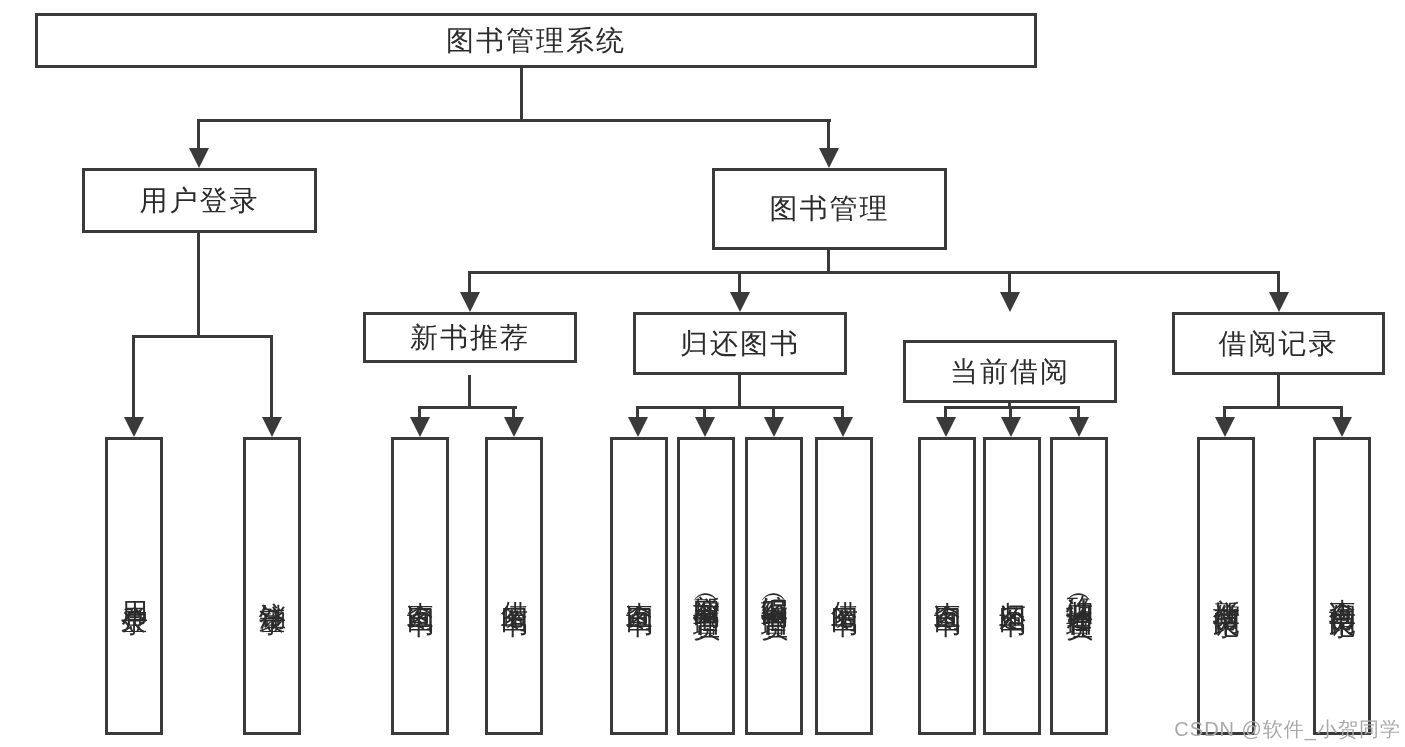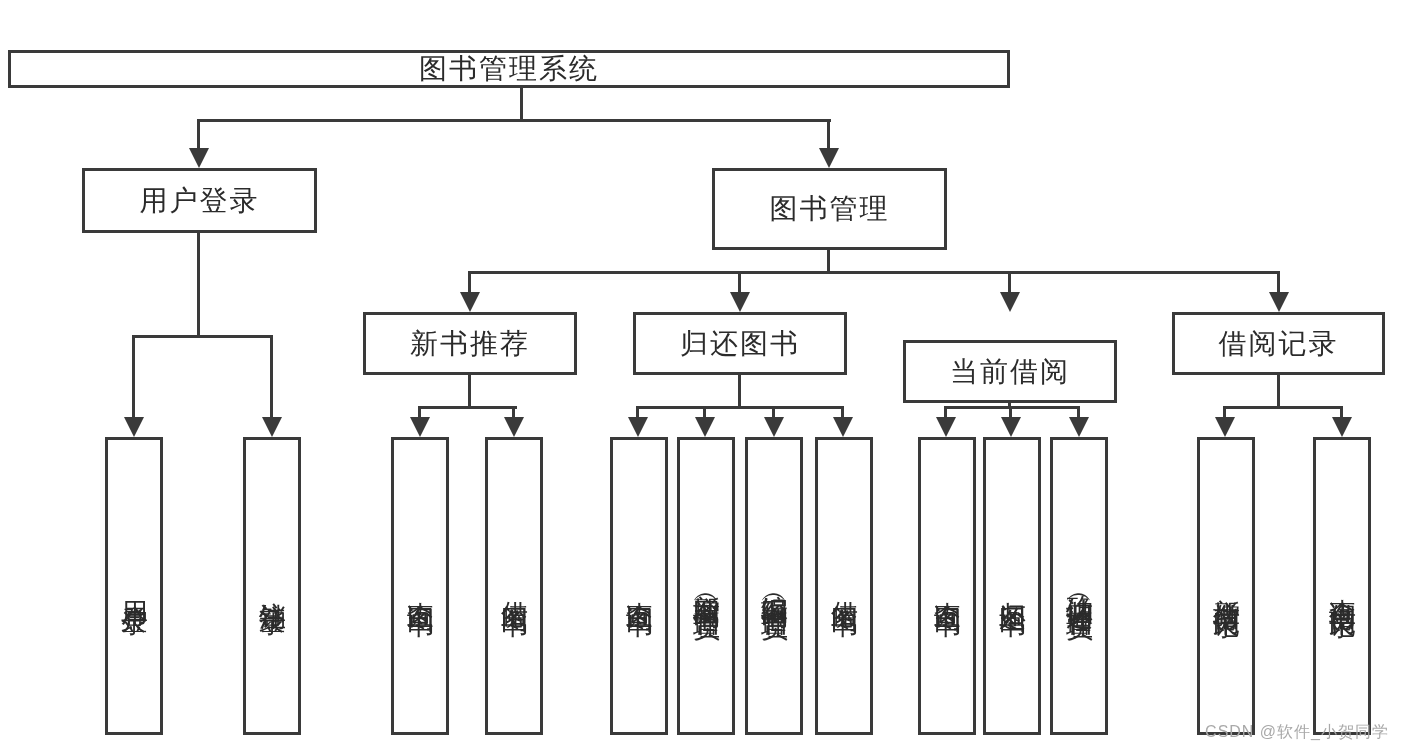--- a/index.html
+++ b/index.html
@@ -20,21 +20,21 @@
   .leaf{top:437px;height:298px;width:58px;}
   .leaf span{writing-mode:vertical-rl;text-orientation:mixed;font-size:27px;
              letter-spacing:3px;color:var(--text);white-space:nowrap;line-height:1;}
 
   
   .v{position:absolute;width:3px;background:var(--line);}
   .h{position:absolute;height:3px;background:var(--line);}
   .t{position:absolute;width:0;height:0;border-left:10px solid transparent;
      border-right:10px solid transparent;border-top:20px solid var(--line);}
 
-  .watermark{position:absolute;right:16px;bottom:4px;font-size:16px;
+  .watermark{position:absolute;right:4px;bottom:4px;font-size:20px;
              color:var(--watermark);letter-spacing:1px;white-space:nowrap;text-align:right;}
 </style>
 </head>
 <body>
 
 <div class="canvas">
 
   <div>
 
     <div class="v" style="left:520px;top:68px;height:54px;"></div>
@@ -90,32 +90,32 @@
     <div class="t" style="left:1069px;top:417px;"></div>
 
     <div class="v" style="left:1277px;top:375px;height:34px;"></div>
     <div class="h" style="left:1223px;top:406px;width:120px;"></div>
     <div class="v" style="left:1223px;top:406px;height:13px;"></div>
     <div class="t" style="left:1215px;top:417px;"></div>
     <div class="v" style="left:1340px;top:406px;height:13px;"></div>
     <div class="t" style="left:1332px;top:417px;"></div>
   </div>
 
-  <div class="node node-h" style="left:8px;top:13px;width:1002px;height:38px;margin-top:37px;">
+  <div class="node node-h" style="left:35px;top:13px;width:1002px;height:55px;">
     <span>图书管理系统</span>
   </div>
 
   <div class="node node-h" style="left:82px;top:168px;width:235px;height:65px;">
     <span>用户登录</span>
   </div>
   <div class="node node-h" style="left:712px;top:168px;width:235px;height:82px;">
     <span>图书管理</span>
   </div>
 
-  <div class="node node-h" style="left:363px;top:312px;width:214px;height:63px;">
+  <div class="node node-h" style="left:363px;top:312px;width:214px;height:51px;">
     <span>新书推荐</span>
   </div>
   <div class="node node-h" style="left:633px;top:312px;width:214px;height:63px;">
     <span>归还图书</span>
   </div>
   <div class="node node-h" style="left:903px;top:312px;width:214px;height:63px;margin-top:28px;">
     <span>当前借阅</span>
   </div>
   <div class="node node-h" style="left:1172px;top:312px;width:213px;height:63px;">
     <span>借阅记录</span>

